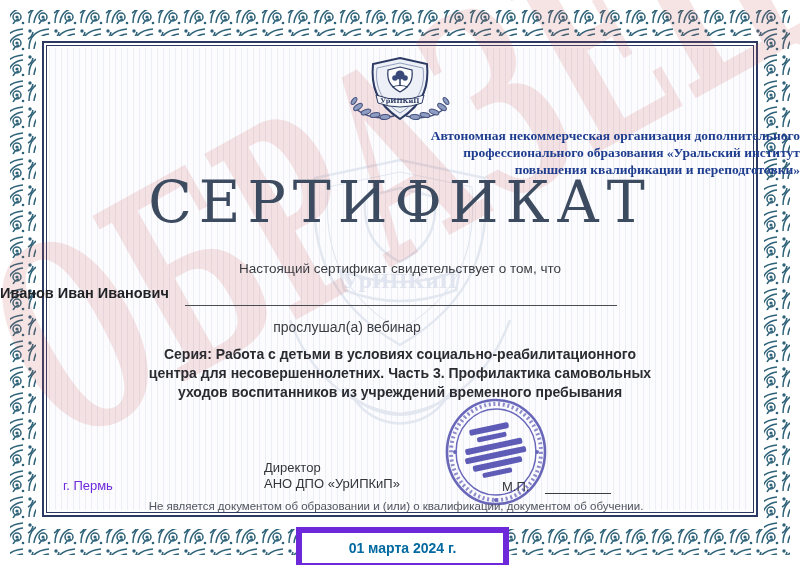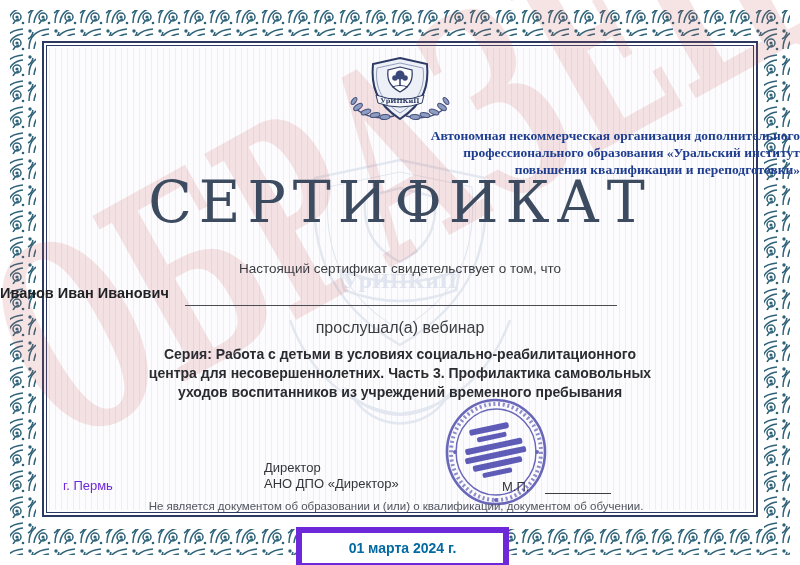--- a/index.html
+++ b/index.html
@@ -16,21 +16,21 @@
   .stampsvg{left:444px;top:396px;z-index:4;}
   .content{left:0;top:0;right:0;bottom:0;z-index:5;}
   .logo{left:340px;top:55px;}
   .org{left:0;top:127px;width:800px;text-align:right;color:#1e3d8f;
        font-family:"Liberation Serif",serif;font-weight:bold;font-size:13.5px;line-height:17px;}
   .title{left:0;top:172px;width:800px;text-align:center;color:#3d4b61;
        font-family:"DejaVu Serif",serif;font-weight:normal;font-size:57px;letter-spacing:7px;line-height:60px;}
   .statement{left:0;top:261px;width:800px;text-align:center;font-size:13.5px;color:#3b3d42;}
   .recipient{left:0;top:285px;width:800px;text-align:left;font-size:14.5px;font-weight:bold;color:#1f2125;}
   .rule{left:185px;top:305px;width:432px;height:0;border-bottom:1.5px solid #4a4c52;}
-  .action{left:0;top:319px;width:800px;text-align:center;font-size:16px;color:#3b3d42;}
+  .action{left:0;top:319px;width:648px;text-align:center;font-size:14px;color:#3b3d42;padding-left:23px;}
   .course{left:140px;top:345px;width:520px;text-align:center;font-size:14px;font-weight:bold;
           color:#2a2b30;line-height:19px;}
   .city{left:63px;top:478px;font-size:13px;color:#6d28d9;}
   .director{left:264px;top:460px;font-size:13px;color:#33353a;line-height:16px;}
   .mp{left:502px;top:479px;font-size:13px;color:#33353a;}
   .sigline{left:545px;top:471px;width:66px;height:22px;border-bottom:1.5px solid #3a3c40;}
   .footnote{left:0;top:500px;width:792px;text-align:center;font-size:11.5px;color:#51555f;}
   .date-box{left:296px;top:527px;width:201px;height:30px;background:#ffffff;border:6px solid #6d28d9;
             z-index:6;display:flex;align-items:center;justify-content:center;
             font-size:14px;font-weight:bold;color:#0369a1;}
@@ -159,21 +159,21 @@
     <div class="abs course">
       <div>Серия: Работа с детьми в условиях социально-реабилитационного</div>
       <div>центра для несовершеннолетних. Часть 3. Профилактика самовольных</div>
       <div>уходов воспитанников из учреждений временного пребывания</div>
     </div>
 
     <div class="abs city">г. Пермь</div>
 
     <div class="abs director">
       <div>Директор</div>
-      <div>АНО ДПО «Директор»</div>
+      <div>АНО ДПО «УрИПКиП»</div>
     </div>
 
     <div class="abs mp">М.П.</div>
     <div class="abs sigline"></div>
 
     <div class="abs footnote">Не является документом об образовании и (или) о квалификации, документом об обучении.</div>
   </div>
 
   <div class="abs date-box">
     <span>01 марта 2024 г.</span>

